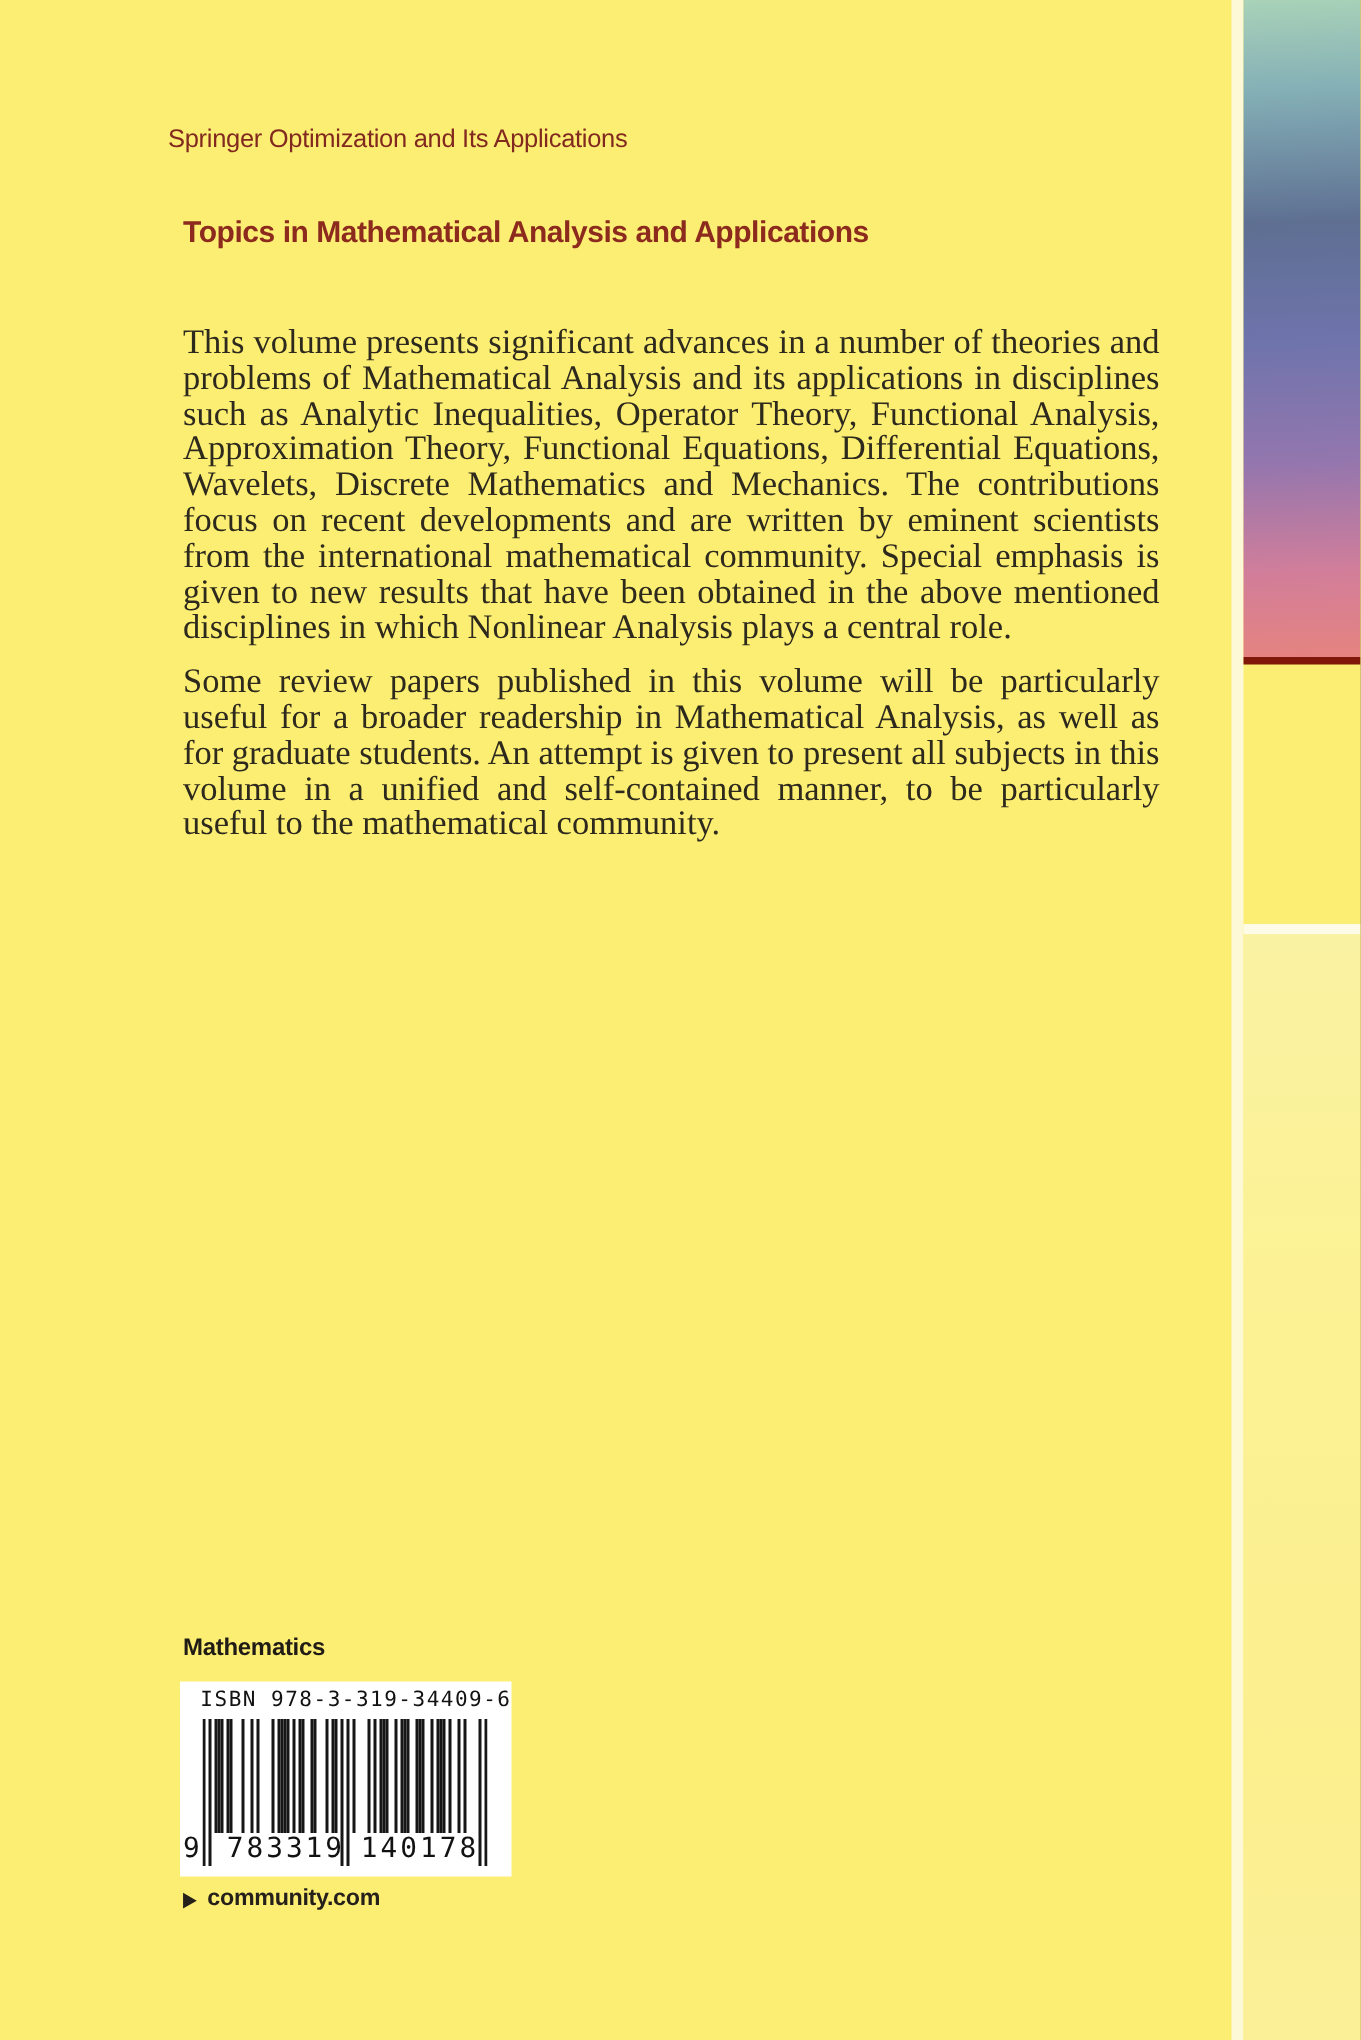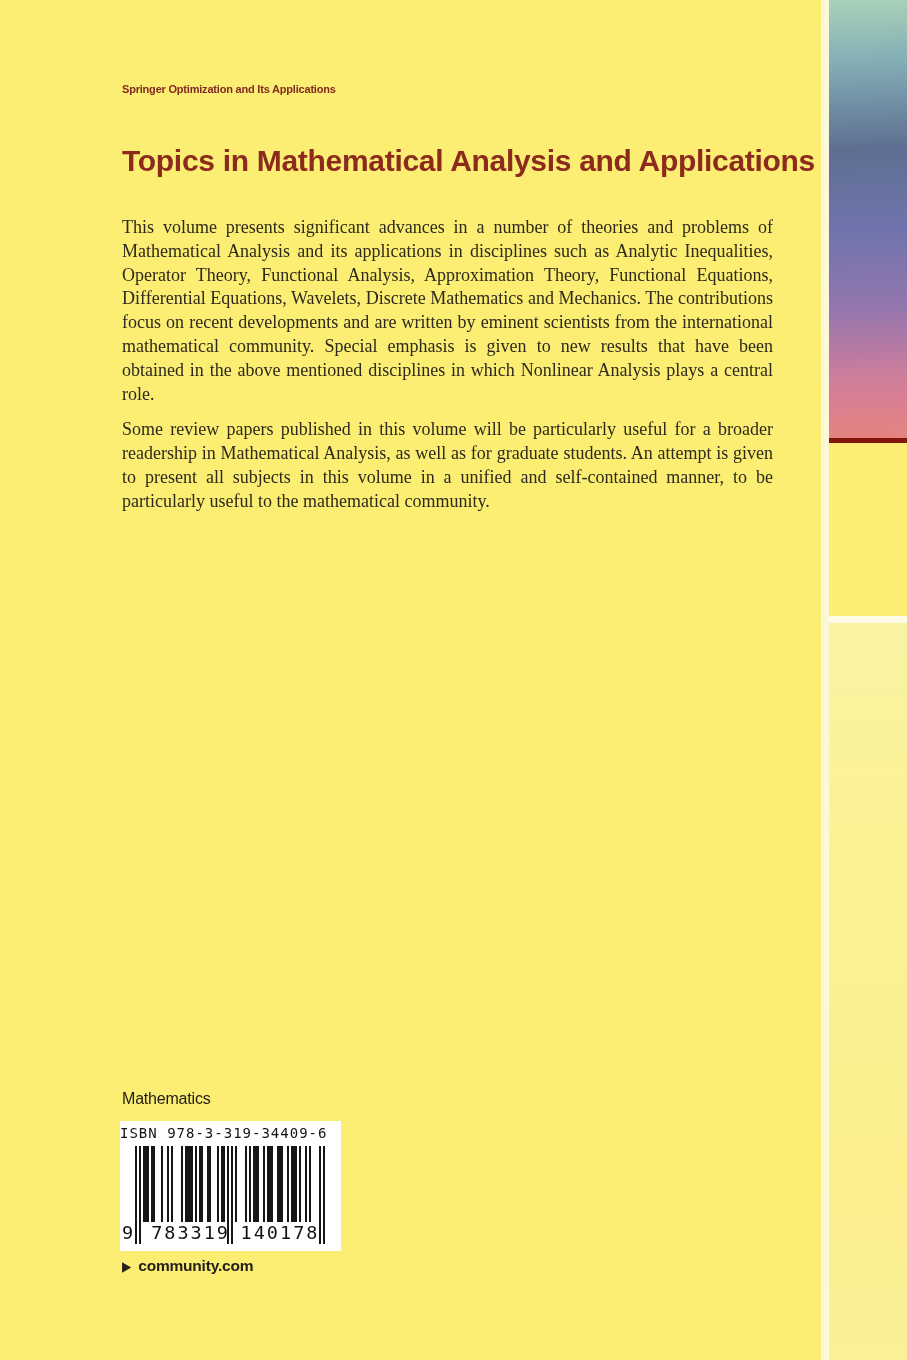--- a/index.html
+++ b/index.html
@@ -35,58 +35,58 @@
     position:absolute;left:829px;top:616px;width:78px;height:7px;
     background:#fefce6;
   }
   .strip-bottom{
     position:absolute;left:829px;top:623px;width:78px;height:737px;
     background:linear-gradient(180deg,#f9f2a2 0%,#fcf295 30%,#fbef8e 75%,#fbf098 100%);
   }
 
   
   .series{
-    position:absolute;left:122px;top:83px;
-    font-size:11px;font-weight:bold;letter-spacing:-0.2px;
+    position:absolute;left:112px;top:83px;
+    font-size:17px;font-weight:normal;letter-spacing:-0.2px;
     color:var(--series-red,#82291f);
   }
   .editors{
     position:absolute;left:122px;top:119px;
     font-size:16.5px;letter-spacing:-0.2px;
     color:var(--editors-brown,#44261b);
   }
   .editors .ed-label{font-style:italic;font-weight:bold;margin-left:14px;}
   .title{
     position:absolute;left:122px;top:144px;
-    font-size:30px;font-weight:bold;letter-spacing:-0.3px;
+    font-size:20px;font-weight:bold;letter-spacing:-0.3px;
     color:var(--heading-red,#8b2a1d);
   }
 
   
   .blurb{
     position:absolute;left:122px;top:216px;width:651px;
     font-family:"Liberation Serif",serif;
-    font-size:18px;line-height:23.8px;
+    font-size:23px;line-height:23.8px;
     color:var(--body-text,#2e291d);
     text-align:justify;
   }
   .blurb p{margin:0 0 12px 0;}
 
   
   .category{
     position:absolute;left:122px;top:1090px;
-    font-size:16px;font-weight:normal;letter-spacing:-0.2px;
+    font-size:16px;font-weight:bold;letter-spacing:-0.2px;
     color:var(--category-text,#201b15);
   }
   .isbn-box{
     position:absolute;left:120px;top:1121px;width:221px;height:130px;
     background:var(--barcode-bg,#ffffff);
   }
   .isbn-label{
-    margin-top:4px;text-align:left;
+    margin-top:4px;text-align:right;
     font-family:"DejaVu Sans Mono","Liberation Mono",monospace;
     font-size:14px;letter-spacing:1px;
     color:#121212;white-space:nowrap;
   }
   .barcode-wrap{position:absolute;left:2px;top:25px;width:217px;height:104px;}
   .barcode-wrap svg{position:absolute;left:13px;top:0;}
   .bc-digit{
     position:absolute;top:76px;
     font-family:"DejaVu Sans Mono","Liberation Mono",monospace;
     font-size:18.5px;color:#121212;text-align:center;

